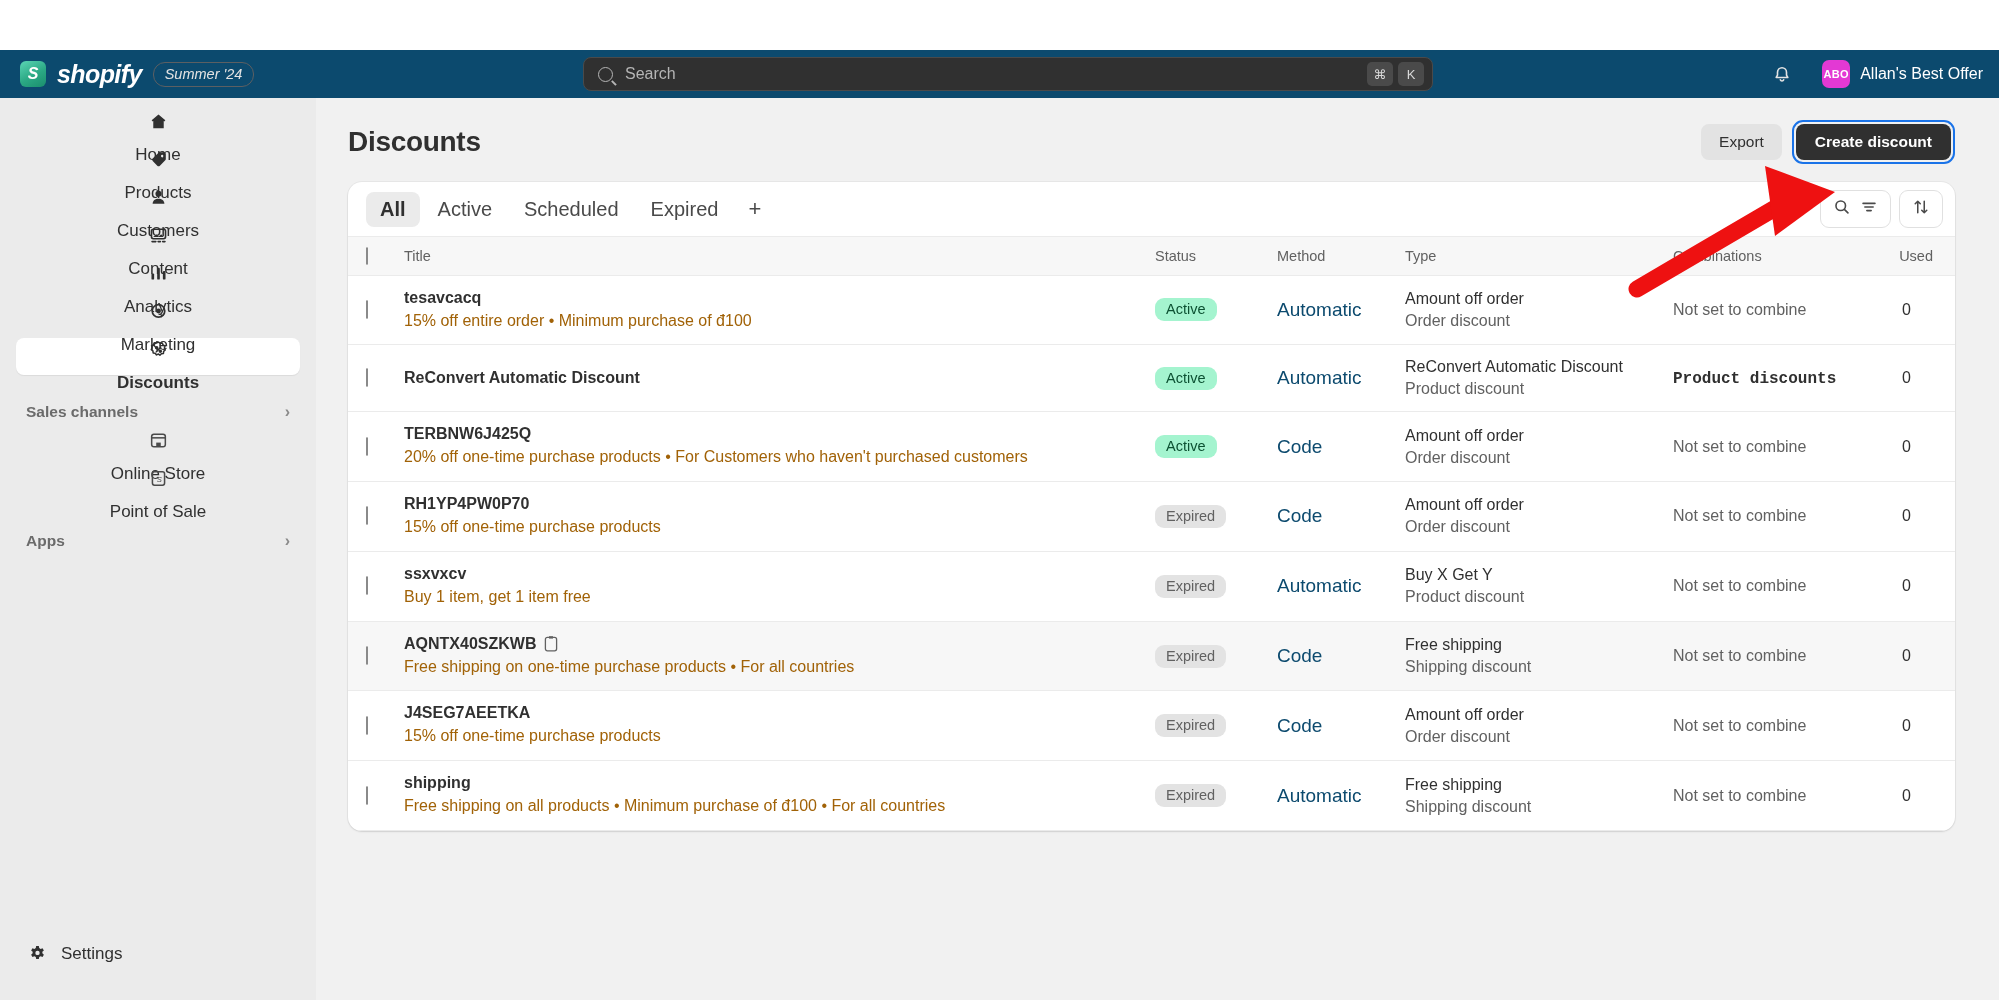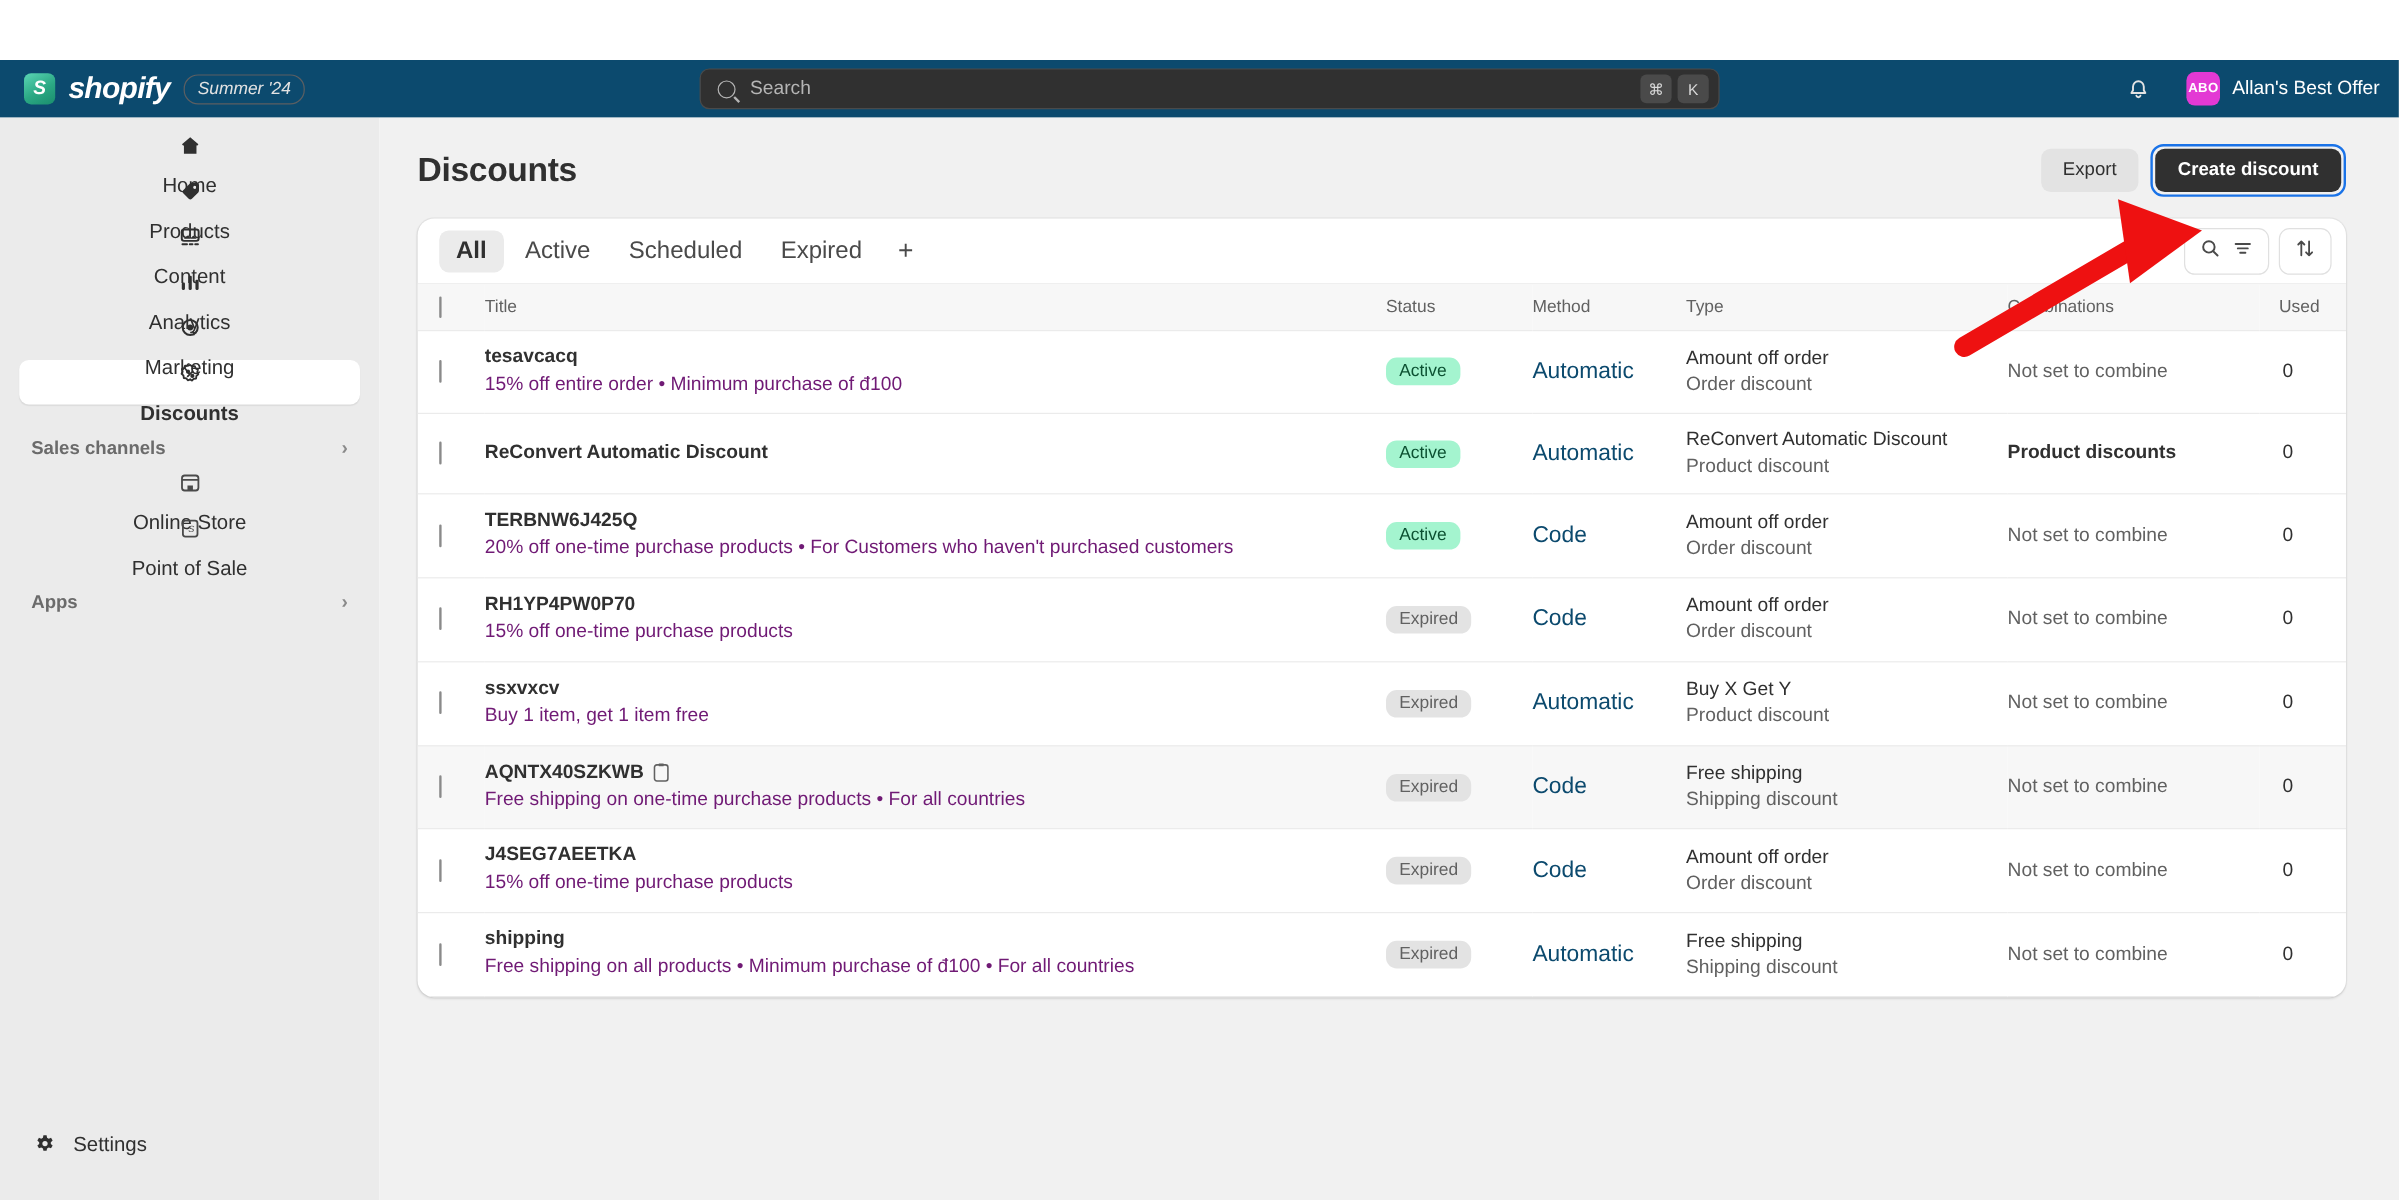--- a/index.html
+++ b/index.html
@@ -170,32 +170,32 @@
   tbody td.col-check { padding-left: 18px; }
 
   .chk {
     width: 19px; height: 19px; border: 1.5px solid #8a8a8a;
     border-radius: 5px; background: #fff;
   }
   .t-title {
     font-size: 16px; font-weight: 700; color: #303030;
     display: flex; align-items: center; gap: 8px;
   }
-  .t-sub { font-size: 16px; color: #701a75; margin-top: 4px; max-width: 680px; line-height: 1.3; }
+  .t-sub { font-size: 16px; color: #a16207; margin-top: 4px; max-width: 680px; line-height: 1.3; }
   .pill {
     display: inline-block; border-radius: 9px;
     font-size: 14.5px; padding: 3px 11px 4px;
   }
   .pill.active { background: #a4f4cf; color: #0c5132; }
   .pill.expired { background: #e3e3e3; color: #616161; }
   .cell-plain { font-size: 19px; color: #0c4a6e; }
   .type-main { font-size: 16px; color: #303030; }
   .type-sub { font-size: 16px; color: #616161; margin-top: 4px; }
   .comb-weak { font-size: 16px; color: #616161; }
-  .comb-strong { font-size: 16px; color: #303030; font-weight: 700; }
+  .comb-strong { font-size: 16px; color: #303030; font-weight: 700; font-family: Liberation Mono, monospace; }
   .used-val { font-size: 16px; color: #303030; text-align: right; padding-right: 22px; }
 
   .clip-icon { width: 14px; height: 17px; flex: none; }
 
   
   .arrow-layer { position: absolute; left: 0; top: 0; width: 1999px; height: 1000px; pointer-events: none; }
 </style>
 </head>
 <body>
 
@@ -243,20 +243,29 @@
 
   <div class="navitem">
     <span class="navicon">
       <svg width="19" height="19" viewBox="0 0 20 20" fill="#303030">
           <path d="M10.6 2.4H16a1.7 1.7 0 011.7 1.7v5.4a2 2 0 01-.6 1.4l-5.6 5.6a2 2 0 01-2.8 0l-4.8-4.8a2 2 0 010-2.8l5.6-5.6a2 2 0 011.1-.9zM14 5a1.4 1.4 0 100 2.8A1.4 1.4 0 0014 5z"></path>
         </svg>
     </span>
     <span class="navlabel">Products</span>
   </div>
 
+  <div class="navitem">
+    <span class="navicon">
+      <svg width="19" height="19" viewBox="0 0 20 20" fill="#303030">
+          <circle cx="10" cy="6" r="3.2"></circle>
+          <path d="M3.8 16.6c0-3.1 2.8-5.2 6.2-5.2s6.2 2.1 6.2 5.2z"></path>
+        </svg>
+    </span>
+    <span class="navlabel">Customers</span>
+  </div>
 
   <div class="navitem">
     <span class="navicon">
       <svg width="19" height="19" viewBox="0 0 20 20" fill="none" stroke="#303030" stroke-width="1.7">
         <rect x="2.6" y="3.4" width="14.8" height="10" rx="2"></rect>
         <path d="M4.4 11.6l3.2-3 2.6 2.4 2.6-2.4 2.8 3" fill="#303030" stroke="none"></path>
         <path d="M3.2 16.4h4M9.6 16.4h2.4M14.4 16.4h2.4" stroke-linecap="round"></path>
       </svg>
     </span>
     <span class="navlabel">Content</span>

